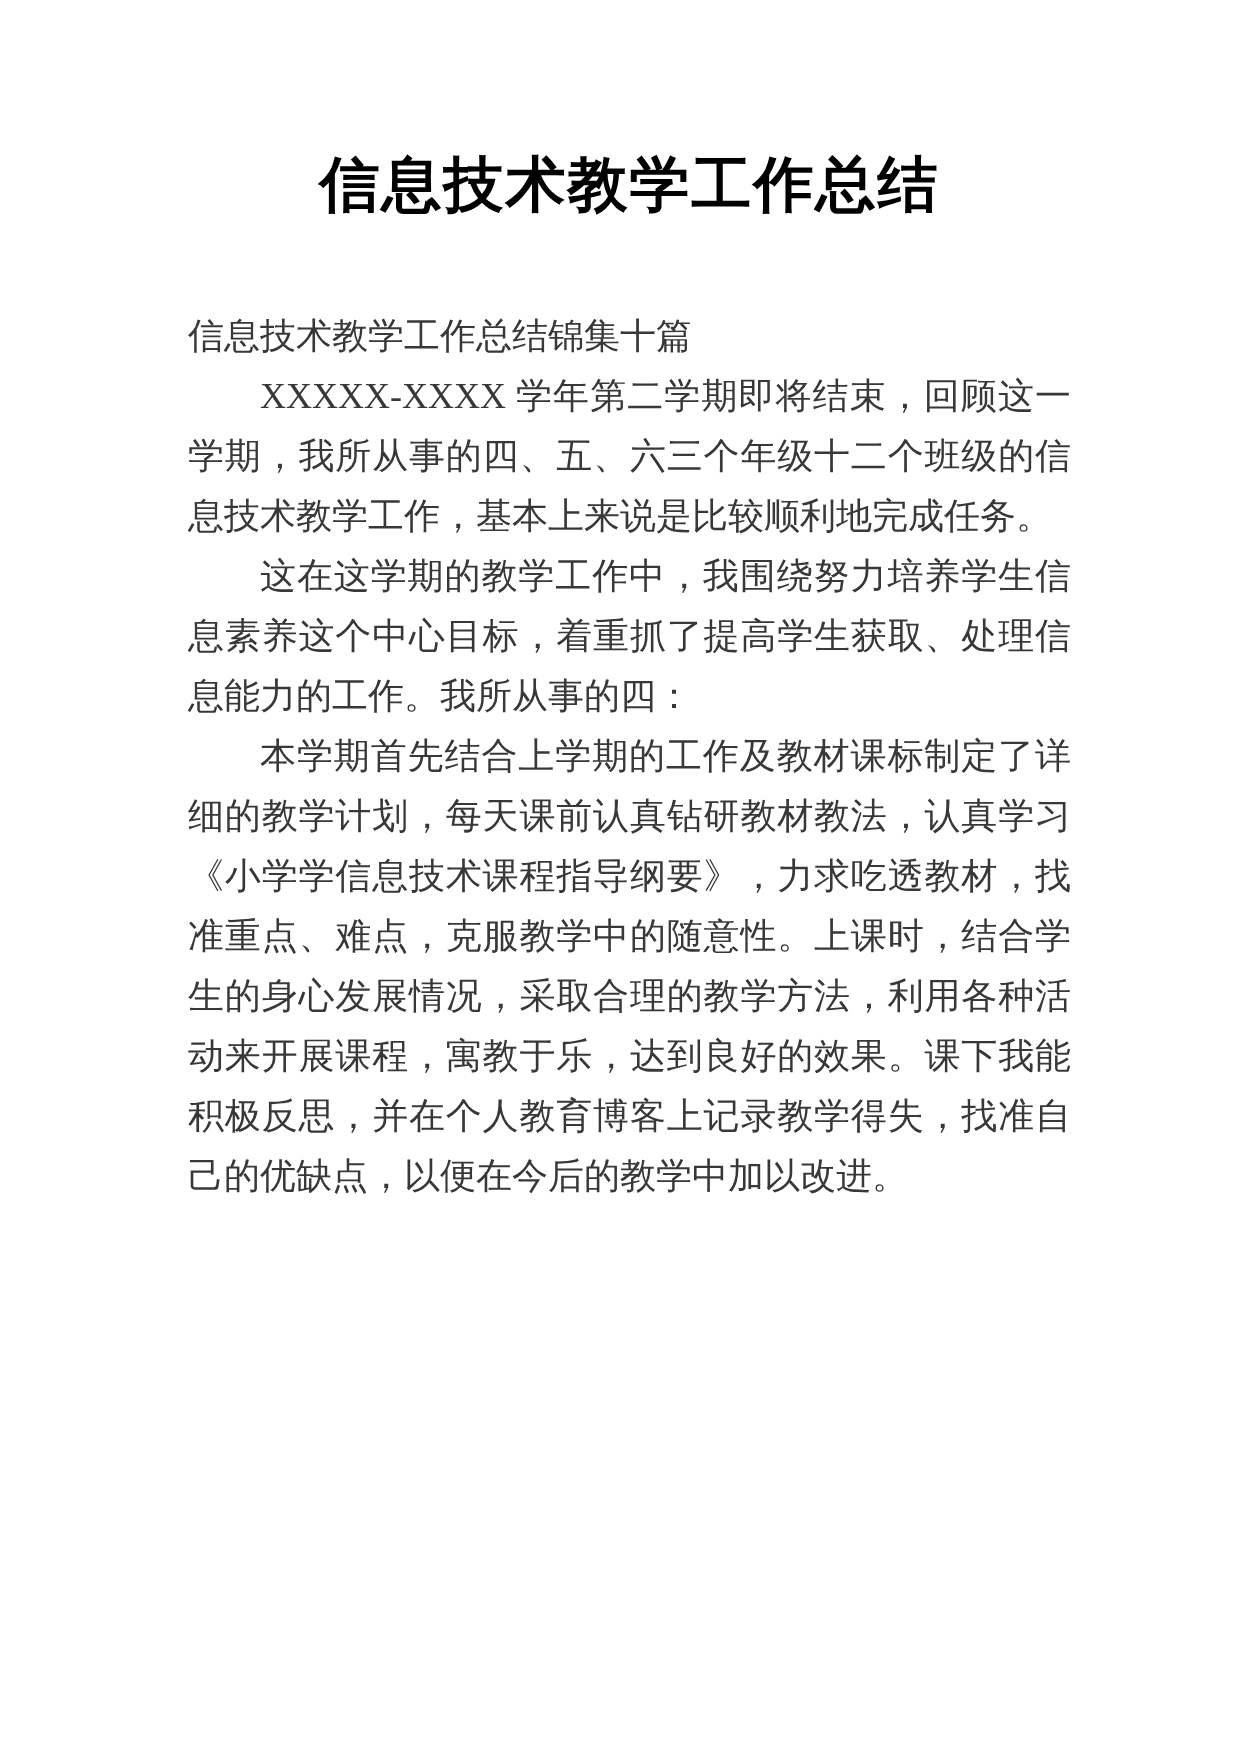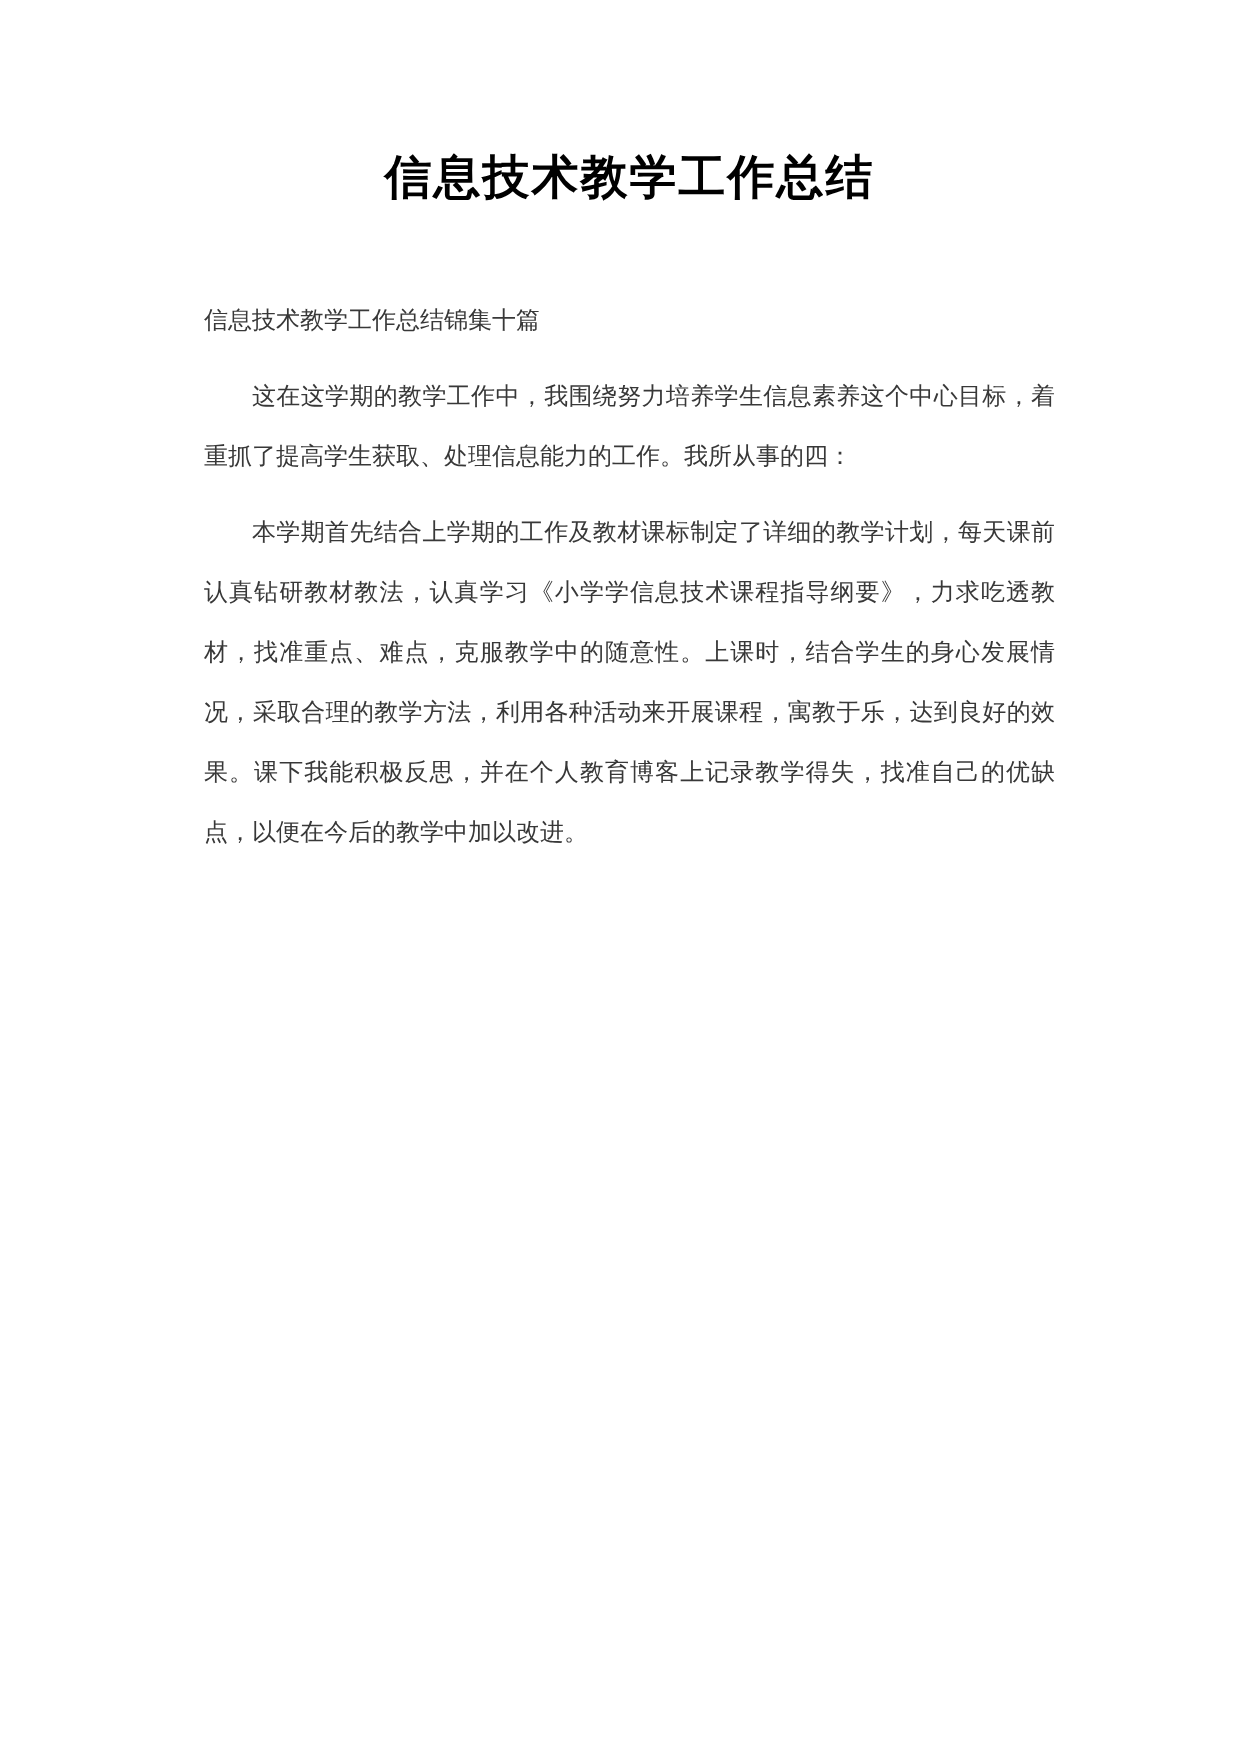--- a/index.html
+++ b/index.html
@@ -14,48 +14,49 @@
     background: #ffffff;
     box-sizing: border-box;
     padding: 148px 170px 0 188px;
     overflow: hidden;
     font-family: "Liberation Serif", "DejaVu Serif", serif;
   }
   .doc-title {
     margin: 0 0 83px 0;
     font-family: "Liberation Serif", "DejaVu Serif", serif;
     font-weight: 700;
-    font-size: 47px;
+    font-size: 60px;
     line-height: 1.25;
     letter-spacing: 2px;
     text-align: center;
     color: #000000;
   }
   .doc-body {
     width: 100%;
   }
   .doc-body p {
-    margin: 16px;
+    margin: 0;
     padding: 0;
     font-family: "Liberation Serif", "DejaVu Serif", serif;
     font-weight: 400;
-    font-size: 24px;
+    font-size: 36px;
     line-height: 60px;
     color: #383838;
     text-align: justify;
     text-justify: inter-ideograph;
     word-break: normal;
   }
   .doc-body p.indent {
     text-indent: 2em;
   }
 </style>
 </head>
 <body>
 
 <div class="page">
   <h1 class="doc-title">信息技术教学工作总结</h1>
   <div class="doc-body" id="doc-body">
       <p class="">信息技术教学工作总结锦集十篇</p>
+      <p class="indent">XXXXX-XXXX 学年第二学期即将结束，回顾这一学期，我所从事的四、五、六三个年级十二个班级的信息技术教学工作，基本上来说是比较顺利地完成任务。</p>
       <p class="indent">这在这学期的教学工作中，我围绕努力培养学生信息素养这个中心目标，着重抓了提高学生获取、处理信息能力的工作。我所从事的四：</p>
       <p class="indent">本学期首先结合上学期的工作及教材课标制定了详细的教学计划，每天课前认真钻研教材教法，认真学习《小学学信息技术课程指导纲要》，力求吃透教材，找准重点、难点，克服教学中的随意性。上课时，结合学生的身心发展情况，采取合理的教学方法，利用各种活动来开展课程，寓教于乐，达到良好的效果。课下我能积极反思，并在个人教育博客上记录教学得失，找准自己的优缺点，以便在今后的教学中加以改进。</p>
     </div>
 </div>
 
 </body></html>

